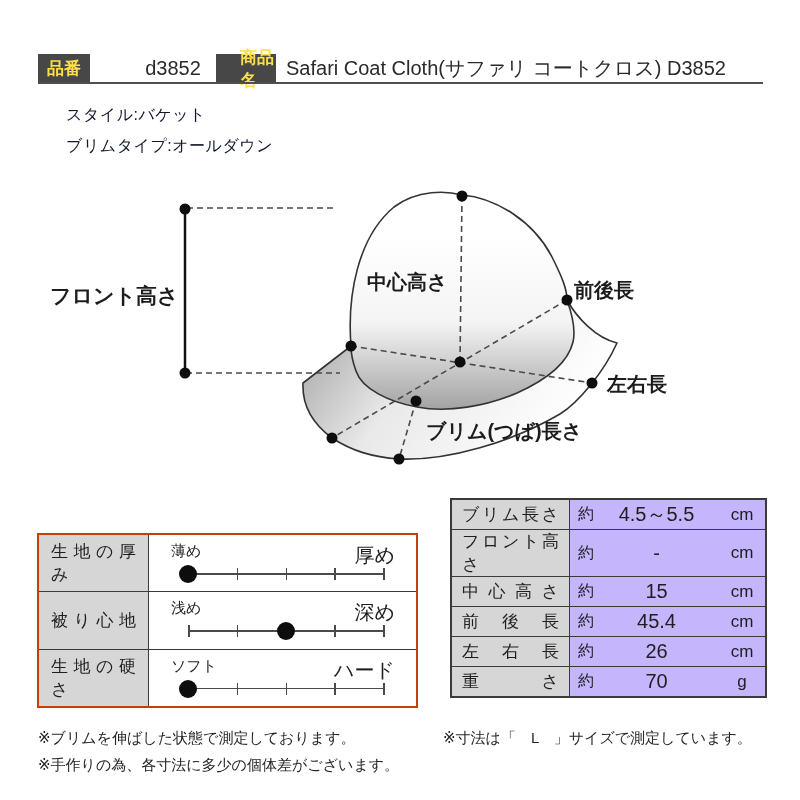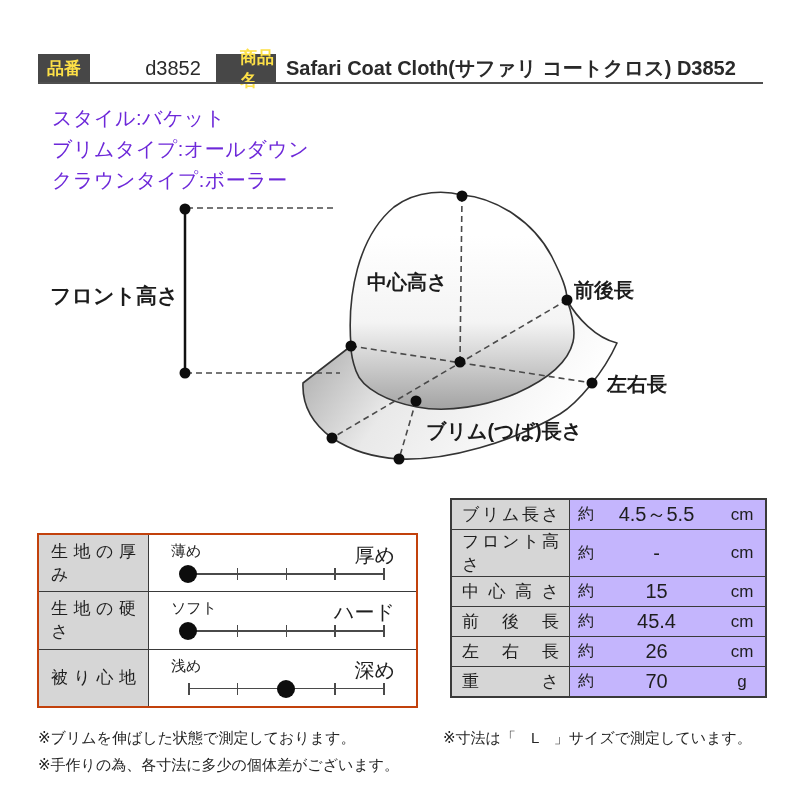--- a/index.html
+++ b/index.html
@@ -8,25 +8,25 @@
   .page { position:relative; width:800px; height:800px; background:#fff; overflow:hidden; }
 
   
   .badge { position:absolute; top:54px; height:29px; background:#474747; color:#fde047;
     font-size:17px; font-weight:700; display:flex; align-items:center; justify-content:center; }
   .badge-item { left:38px; width:52px; }
   .badge-product { left:216px; width:60px;padding-left:24px; }
   .item-no { position:absolute; left:90px; top:54px; width:126px; height:29px;
     display:flex; align-items:center; justify-content:center; font-size:20px; color:#2a2a2a;padding-left:40px; }
   .product-name { position:absolute; left:286px; top:54px; height:29px; line-height:29px;
-    font-size:20px; font-weight:700; color:#2a2a2a; white-space:nowrap; }
+    font-size:20px; font-weight:400; color:#2a2a2a; white-space:nowrap; }
   .header-underline { position:absolute; left:38px; top:82px; width:725px; height:2px; background:#4f4f4f; }
 
   
-  .spec-line { position:absolute; left:52px; font-size:20px; color:#6d28d9; letter-spacing:.5px; }
+  .spec-line { position:absolute; left:66px; font-size:16px; color:#0f172a; letter-spacing:.5px; }
   .spec-0 { top:105px; } .spec-1 { top:136px; } .spec-2 { top:167px; }
 
   
   svg.diagram { position:absolute; left:0; top:0; width:800px; height:800px; }
   .dia-label { font-family:"Liberation Sans","DejaVu Sans",sans-serif;
     font-size:20px; font-weight:700; fill:#1c1c1c; }
   .dia-label-big { font-size:21px; }
 
   
   .rating-table { position:absolute; left:37px; top:533px; width:381px; height:175px;
@@ -71,21 +71,20 @@
 <div class="page">
 
   <div class="badge badge-item">品番</div>
   <div class="item-no">d3852</div>
   <div class="badge badge-product">商品名</div>
   <div class="product-name">Safari Coat Cloth(サファリ コートクロス) D3852</div>
   <div class="header-underline"></div>
 
   <div class="spec-line spec-0">スタイル:バケット</div>
   <div class="spec-line spec-1">ブリムタイプ:オールダウン</div>
-  <div class="spec-line spec-2">クラウンタイプ:ボーラー</div>
 
   <svg class="diagram" viewBox="0 0 800 800">
     <defs>
       <linearGradient id="crownGrad" x1="0" y1="0.2" x2="0" y2="1">
         <stop offset="0" stop-color="#ffffff"></stop>
         <stop offset="0.5" stop-color="#f4f4f4"></stop>
         <stop offset="1" stop-color="#a3a3a3"></stop>
       </linearGradient>
       <linearGradient id="brimGrad" x1="0" y1="0" x2="1" y2="0.35">
         <stop offset="0" stop-color="#9b9b9b"></stop>
@@ -153,54 +152,54 @@
           <div class="scale-tick" style="left:25%"></div>
           <div class="scale-tick" style="left:50%"></div>
           <div class="scale-tick" style="left:75%"></div>
           <div class="scale-tick" style="left:100%"></div>
           <div class="scale-dot" style="left: calc(0% - 9px);"></div>
         </div>
       </div>
     </div>
     <div class="rating-row">
       <div class="rating-label">
+        <span>被り心地</span>
+      </div>
+      <div class="rating-scale-cell">
+        <span class="scale-min">浅め</span>
+        <span class="scale-max">深め</span>
+        <div class="scale-box">
+          <div class="scale-line"></div>
+          <div class="scale-tick" style="left:0%"></div>
+          <div class="scale-tick" style="left:25%"></div>
+          <div class="scale-tick" style="left:50%"></div>
+          <div class="scale-tick" style="left:75%"></div>
+          <div class="scale-tick" style="left:100%"></div>
+          <div class="scale-dot" style="left: calc(50% - 9px);"></div>
+        </div>
+      </div>
+    </div>
+    <div class="rating-row">
+      <div class="rating-label">
         <span>生地の硬さ</span>
       </div>
       <div class="rating-scale-cell">
         <span class="scale-min">ソフト</span>
         <span class="scale-max">ハード</span>
         <div class="scale-box">
           <div class="scale-line"></div>
           <div class="scale-tick" style="left:0%"></div>
           <div class="scale-tick" style="left:25%"></div>
           <div class="scale-tick" style="left:50%"></div>
           <div class="scale-tick" style="left:75%"></div>
           <div class="scale-tick" style="left:100%"></div>
           <div class="scale-dot" style="left: calc(0% - 9px);"></div>
         </div>
       </div>
     </div>
-    <div class="rating-row">
-      <div class="rating-label">
-        <span>被り心地</span>
-      </div>
-      <div class="rating-scale-cell">
-        <span class="scale-min">浅め</span>
-        <span class="scale-max">深め</span>
-        <div class="scale-box">
-          <div class="scale-line"></div>
-          <div class="scale-tick" style="left:0%"></div>
-          <div class="scale-tick" style="left:25%"></div>
-          <div class="scale-tick" style="left:50%"></div>
-          <div class="scale-tick" style="left:75%"></div>
-          <div class="scale-tick" style="left:100%"></div>
-          <div class="scale-dot" style="left: calc(50% - 9px);"></div>
-        </div>
-      </div>
-    </div>
   </div>
 
   <div class="size-table">
     <div class="size-row">
       <div class="size-label">
           <span>ブリム長さ</span>
         </div>
       <div class="size-content">
         <span class="size-prefix">約</span>
         <span class="size-value">4.5～5.5</span>

